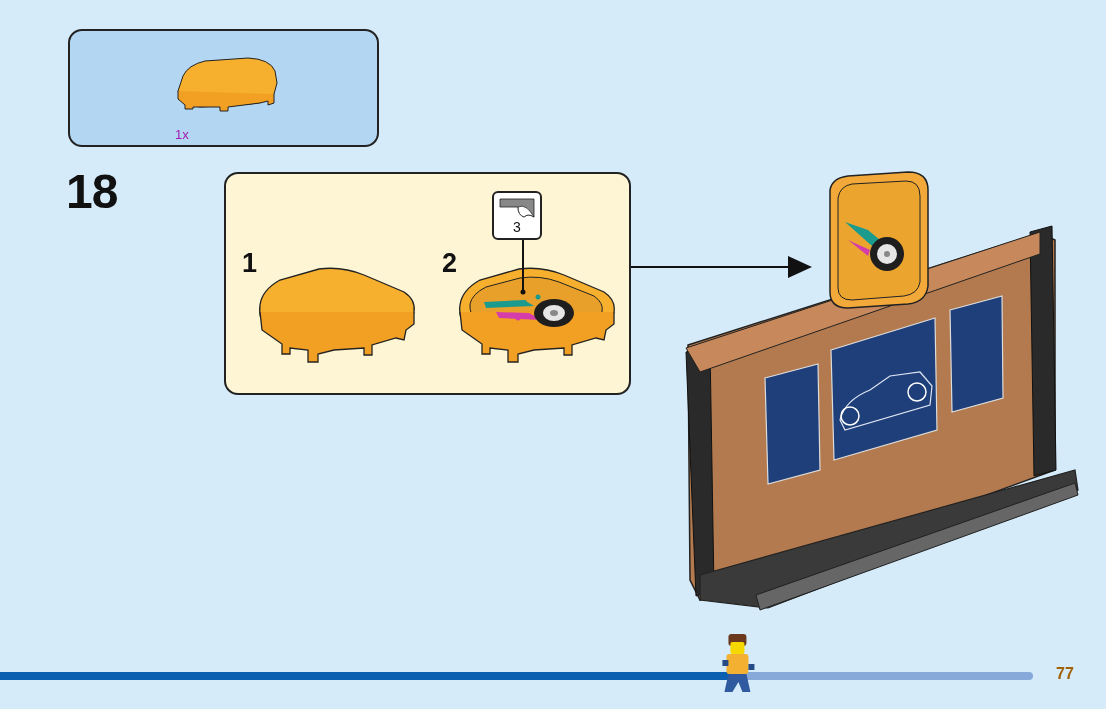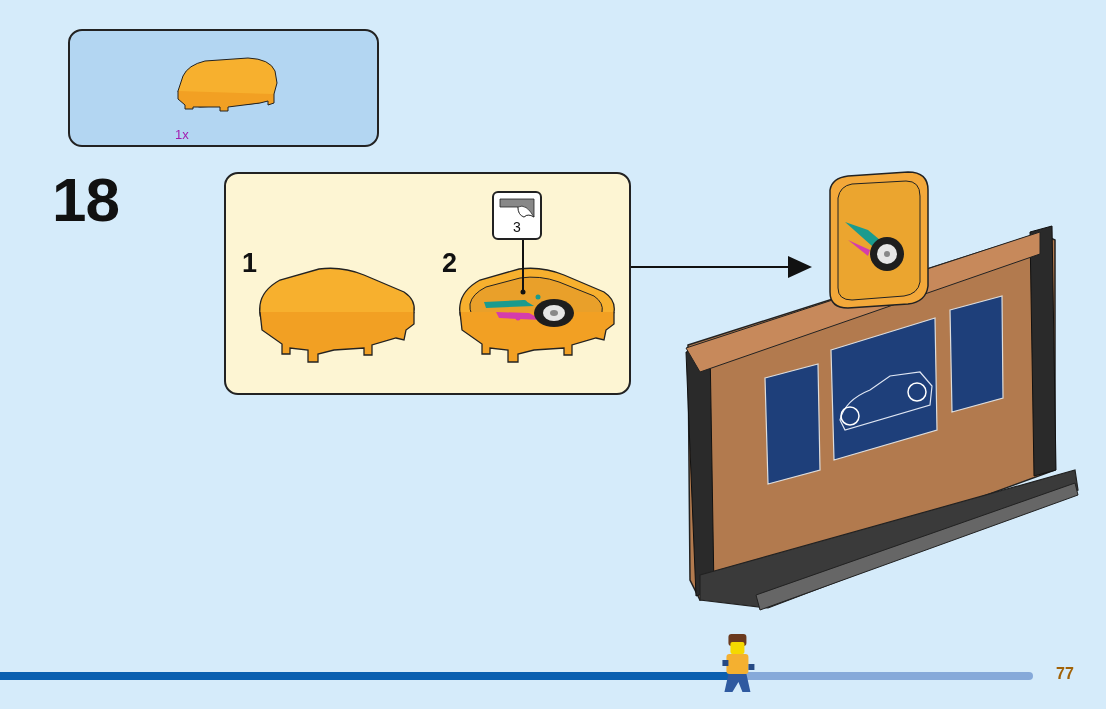--- a/index.html
+++ b/index.html
@@ -1,19 +1,19 @@
 <!DOCTYPE html>
 <html><head>
 <meta charset="utf-8">
 <style>
   html,body{margin:0;padding:0;}
   body{width:1106px;height:709px;background:#d5ebfa;position:relative;overflow:hidden;font-family:"Liberation Sans",sans-serif;}
   .parts-box{position:absolute;left:68px;top:29px;width:311px;height:118px;background:#b3d6f2;border:2px solid #222;border-radius:14px;box-sizing:border-box;}
   .parts-qty{position:absolute;left:105px;top:88px;font-size:13px;color:#a21caf;margin-top:8px;}
-  .step-num{position:absolute;left:52px;top:164px;font-size:62px;font-weight:bold;color:#111;letter-spacing:-1px;}
+  .step-num{position:absolute;left:66px;top:164px;font-size:48px;font-weight:bold;color:#111;letter-spacing:-1px;}
   .sub-box{position:absolute;left:224px;top:172px;width:407px;height:223px;background:#fdf5d3;border:2px solid #222;border-radius:14px;box-sizing:border-box;}
   .sub-label{position:absolute;font-size:27px;font-weight:bold;color:#111;}
   .sticker-tag{position:absolute;left:492px;top:191px;width:50px;height:49px;background:#fff;border:2px solid #222;border-radius:6px;box-sizing:border-box;}
   .sticker-num{position:absolute;left:0;right:0;bottom:3px;text-align:center;font-size:14px;color:#111;}
   .page-num{position:absolute;left:1056px;top:665px;font-size:16px;font-weight:bold;color:#a16207;}
   .svg-layer{position:absolute;left:0;top:0;}
 </style>
 </head>
 <body>
 

